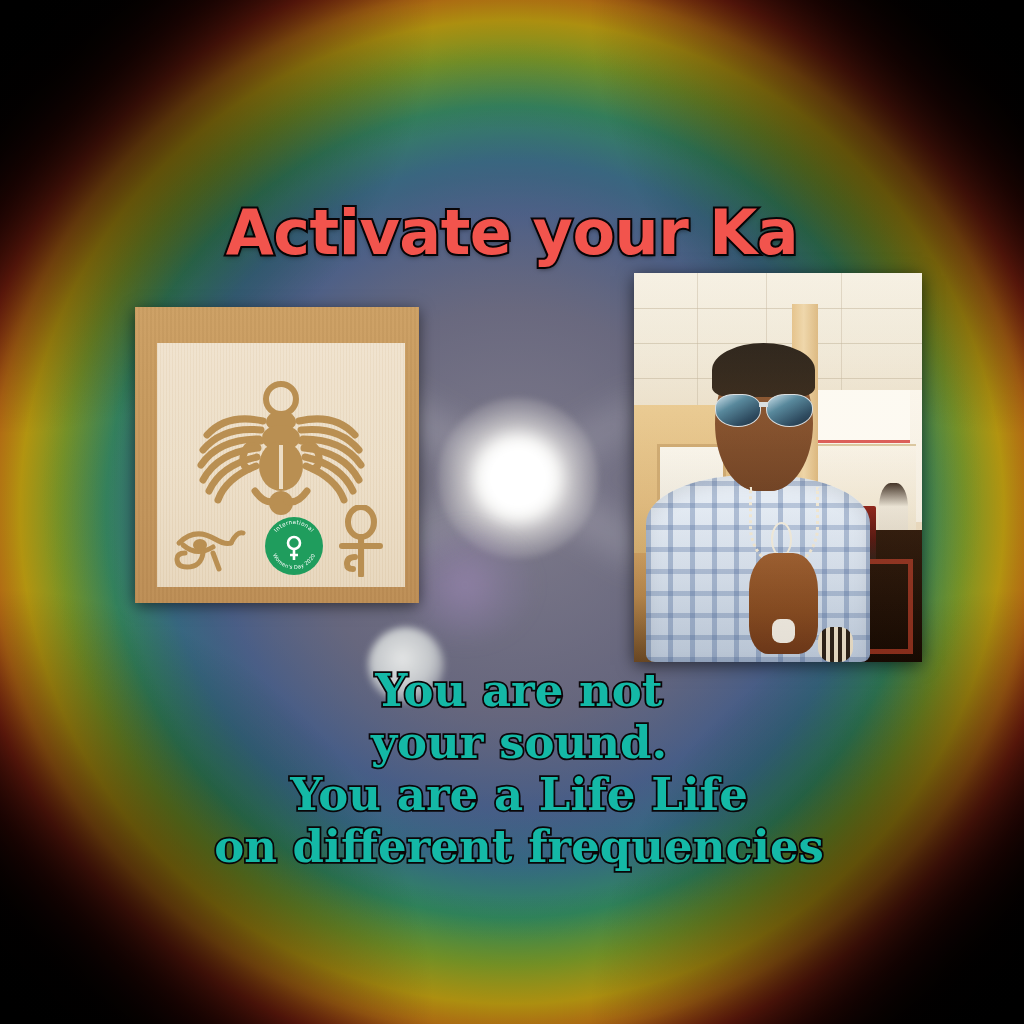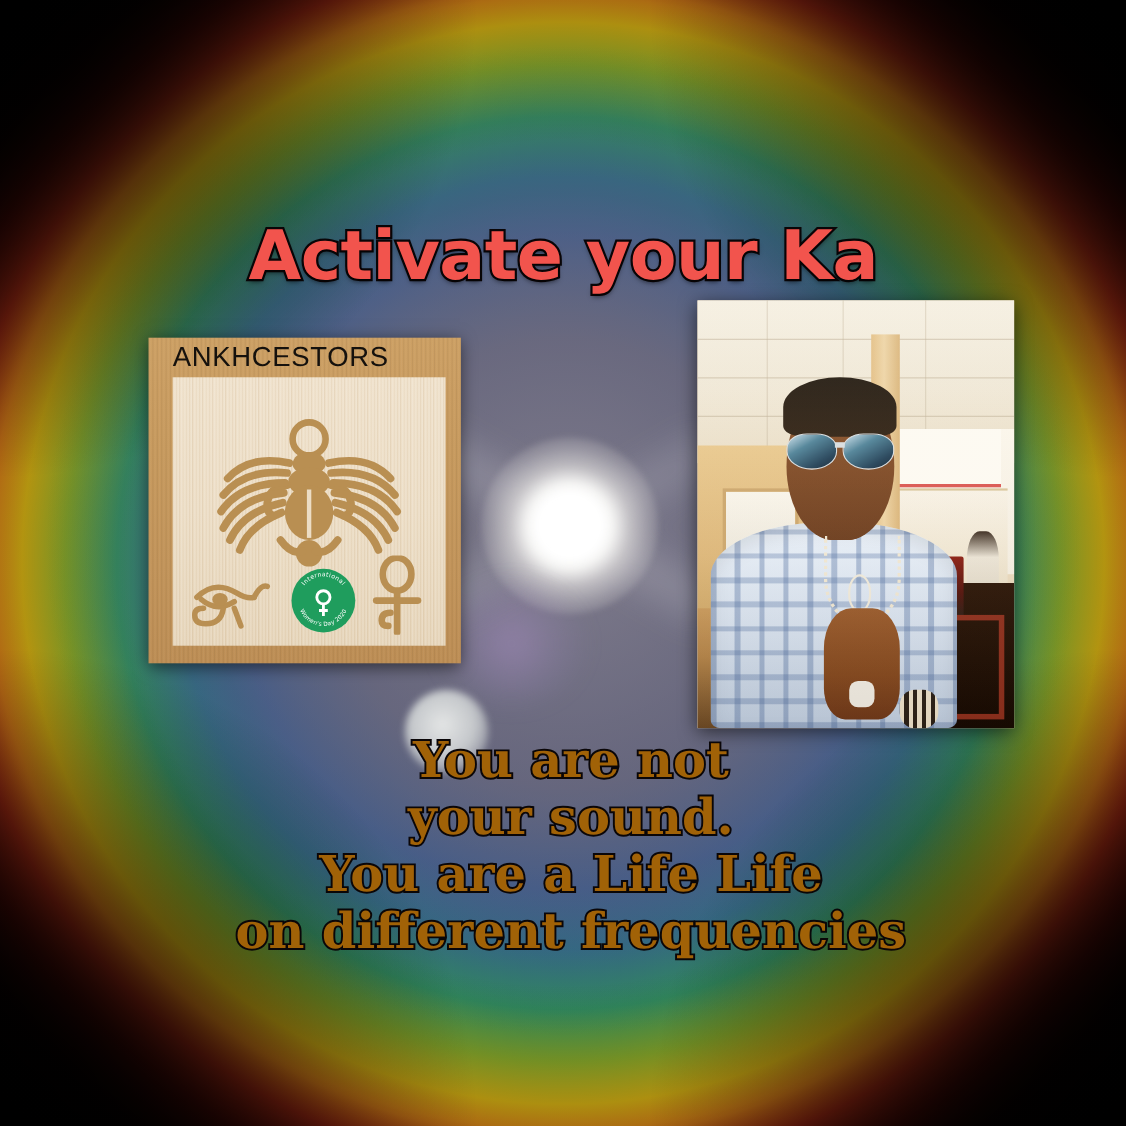--- a/index.html
+++ b/index.html
@@ -145,21 +145,21 @@
   
   .quote {
     position: absolute;
     left: 14px; right: 0;
     top: 665px;
     text-align: center;
     font-family: "DejaVu Serif", serif;
     font-weight: 700;
     font-size: 45px;
     line-height: 52px;
-    color: #a16207;
+    color: #14b8a6;
     -webkit-text-stroke: 3.5px #0a0608;
     paint-order: stroke fill;
   }
   .quote .ql { display: block; white-space: nowrap; }
 
   
   .plaque {
     position: absolute;
     left: 135px; top: 307px;
     width: 284px; height: 296px;
@@ -454,21 +454,20 @@
             <textPath href="#arcBot" startOffset="50%" text-anchor="middle">Women's Day 2020</textPath>
           </text>
           <g fill="none" stroke="#ffffff" stroke-width="2.6">
             <circle cx="29" cy="26" r="6"></circle>
             <path d="M29 32 L29 43 M25 38 L33 38"></path>
           </g>
         </svg>
       </div>
     </div>
 
-    <div class="plaque-title">ANKHCESTORS</div>
   </div>
 
   <div class="photo">
     <div class="ph-ceiling"></div>
     <div class="ph-tilerow" style="top:9%"></div>
     <div class="ph-tilerow" style="top:18%"></div>
     <div class="ph-tilerow" style="top:27%"></div>
     <div class="ph-tilecol" style="left:22%"></div>
     <div class="ph-tilecol" style="left:46%"></div>
     <div class="ph-tilecol" style="left:72%"></div>

